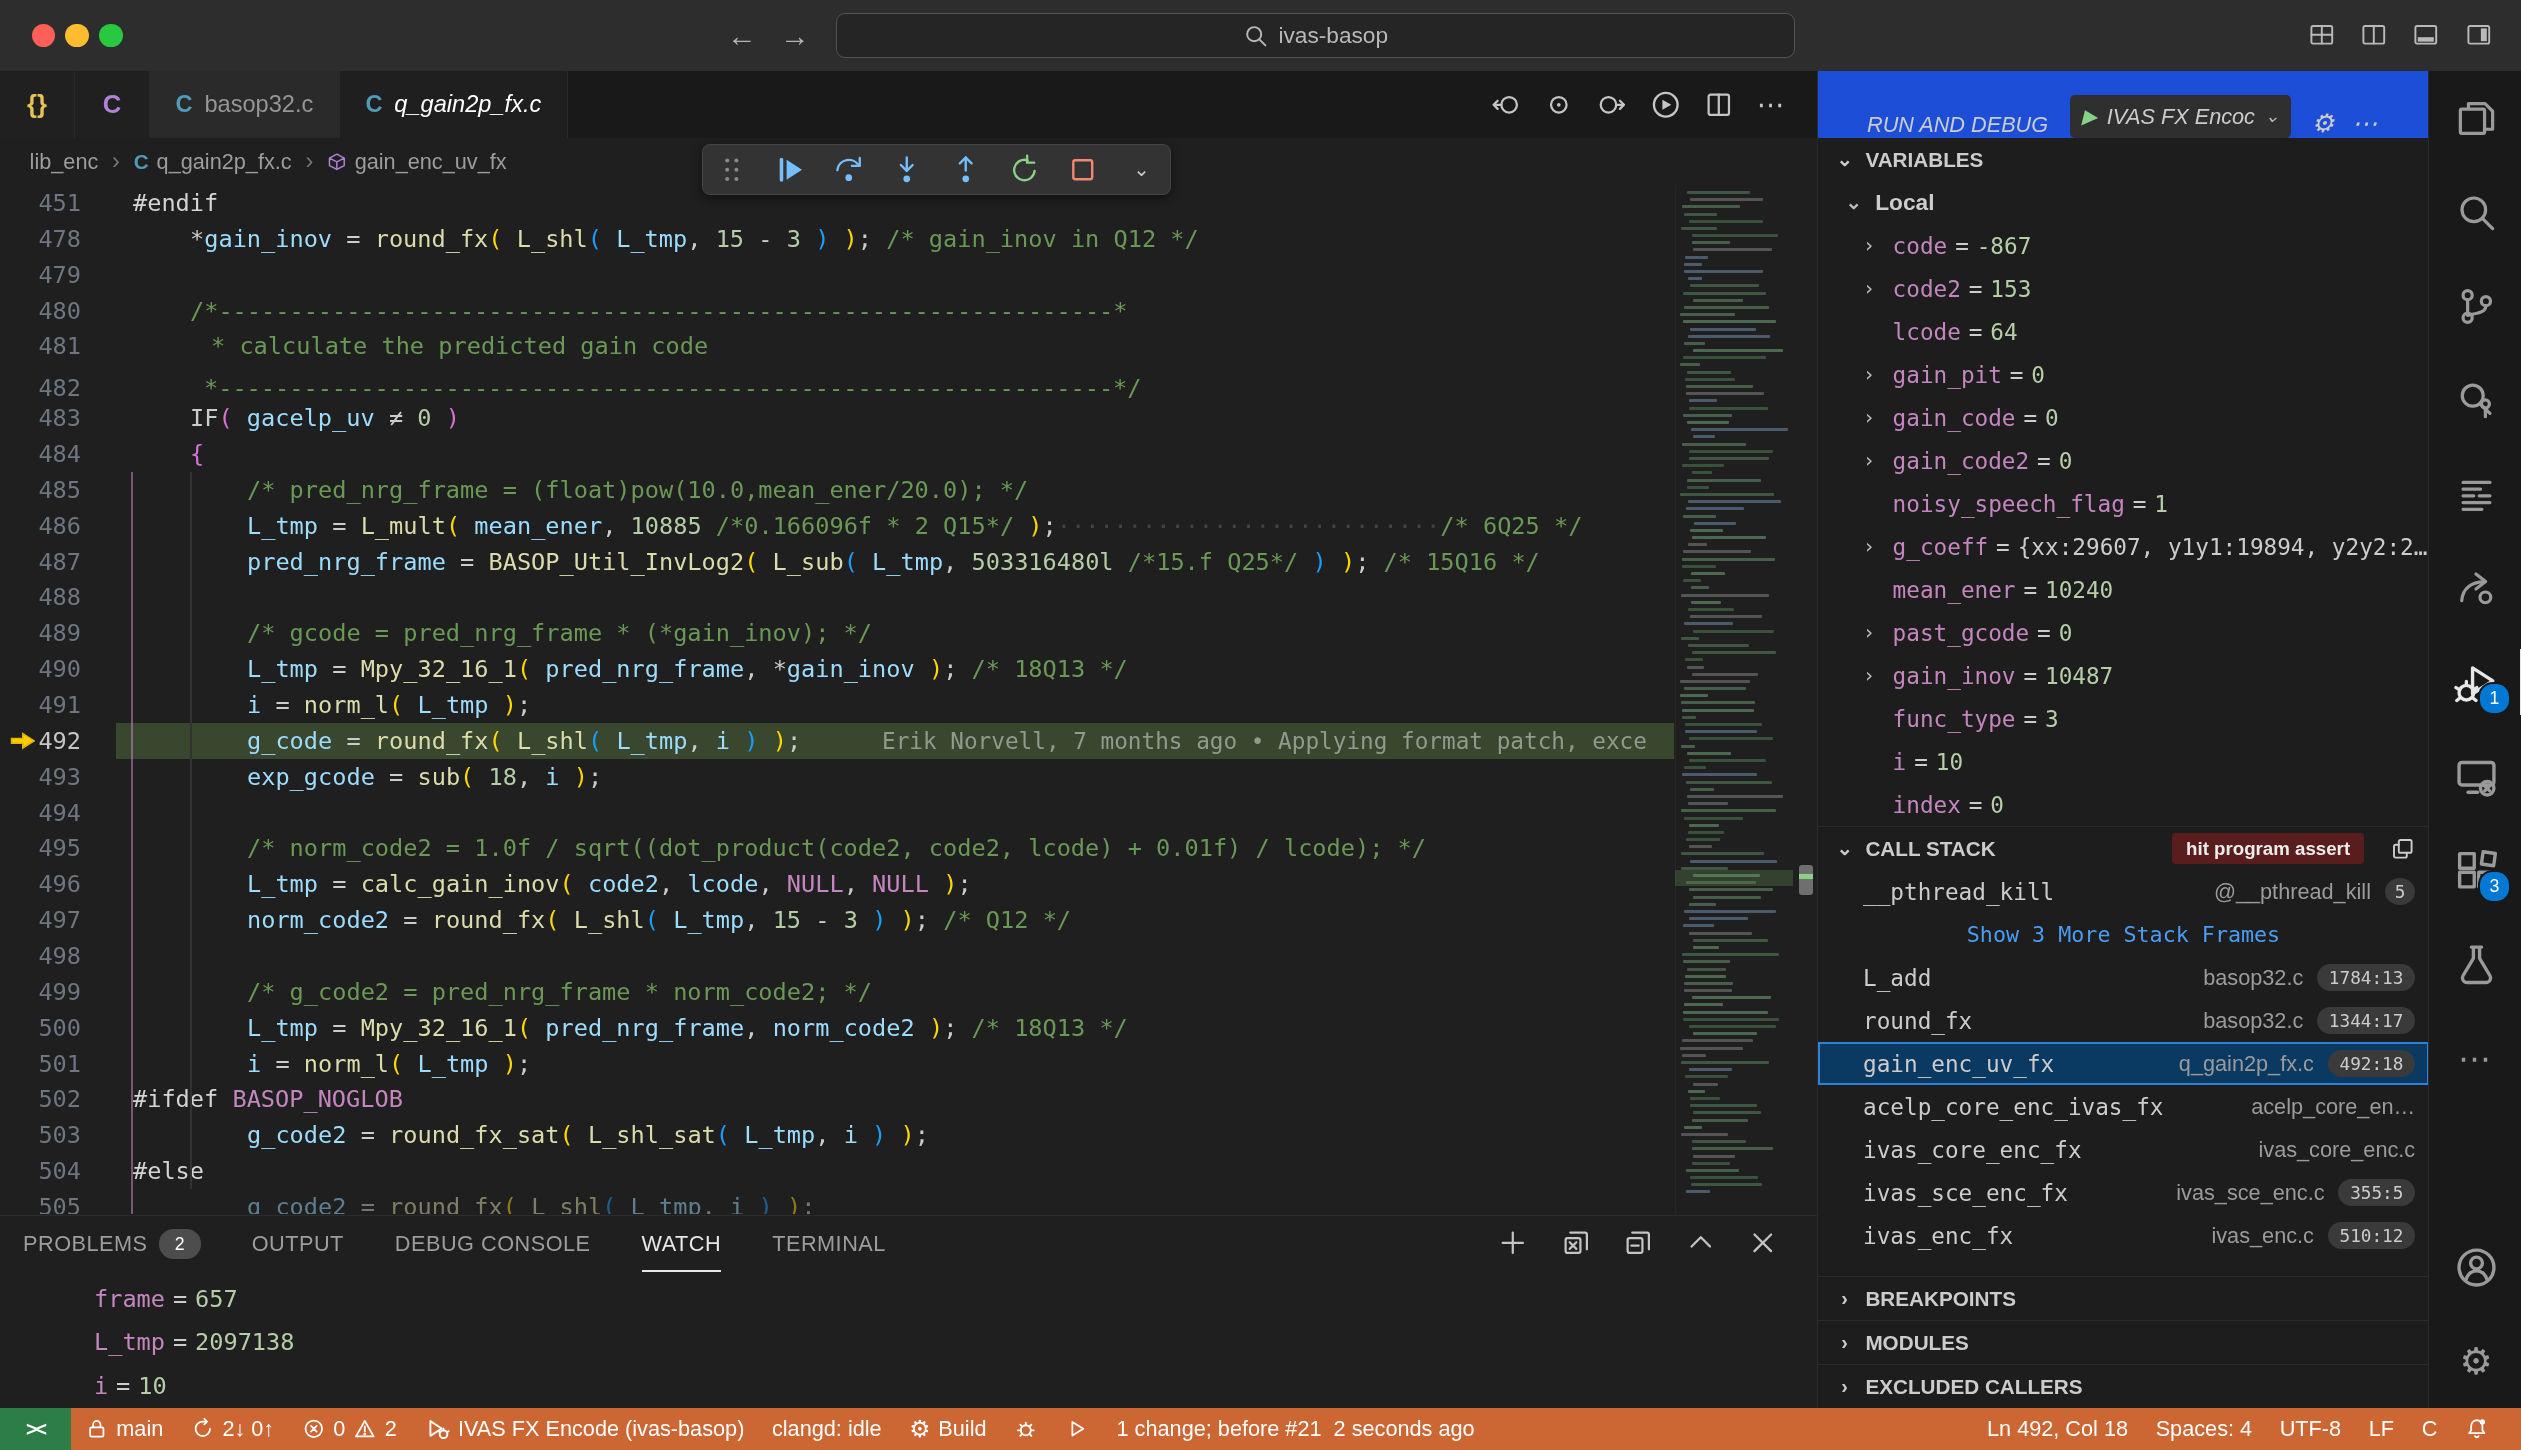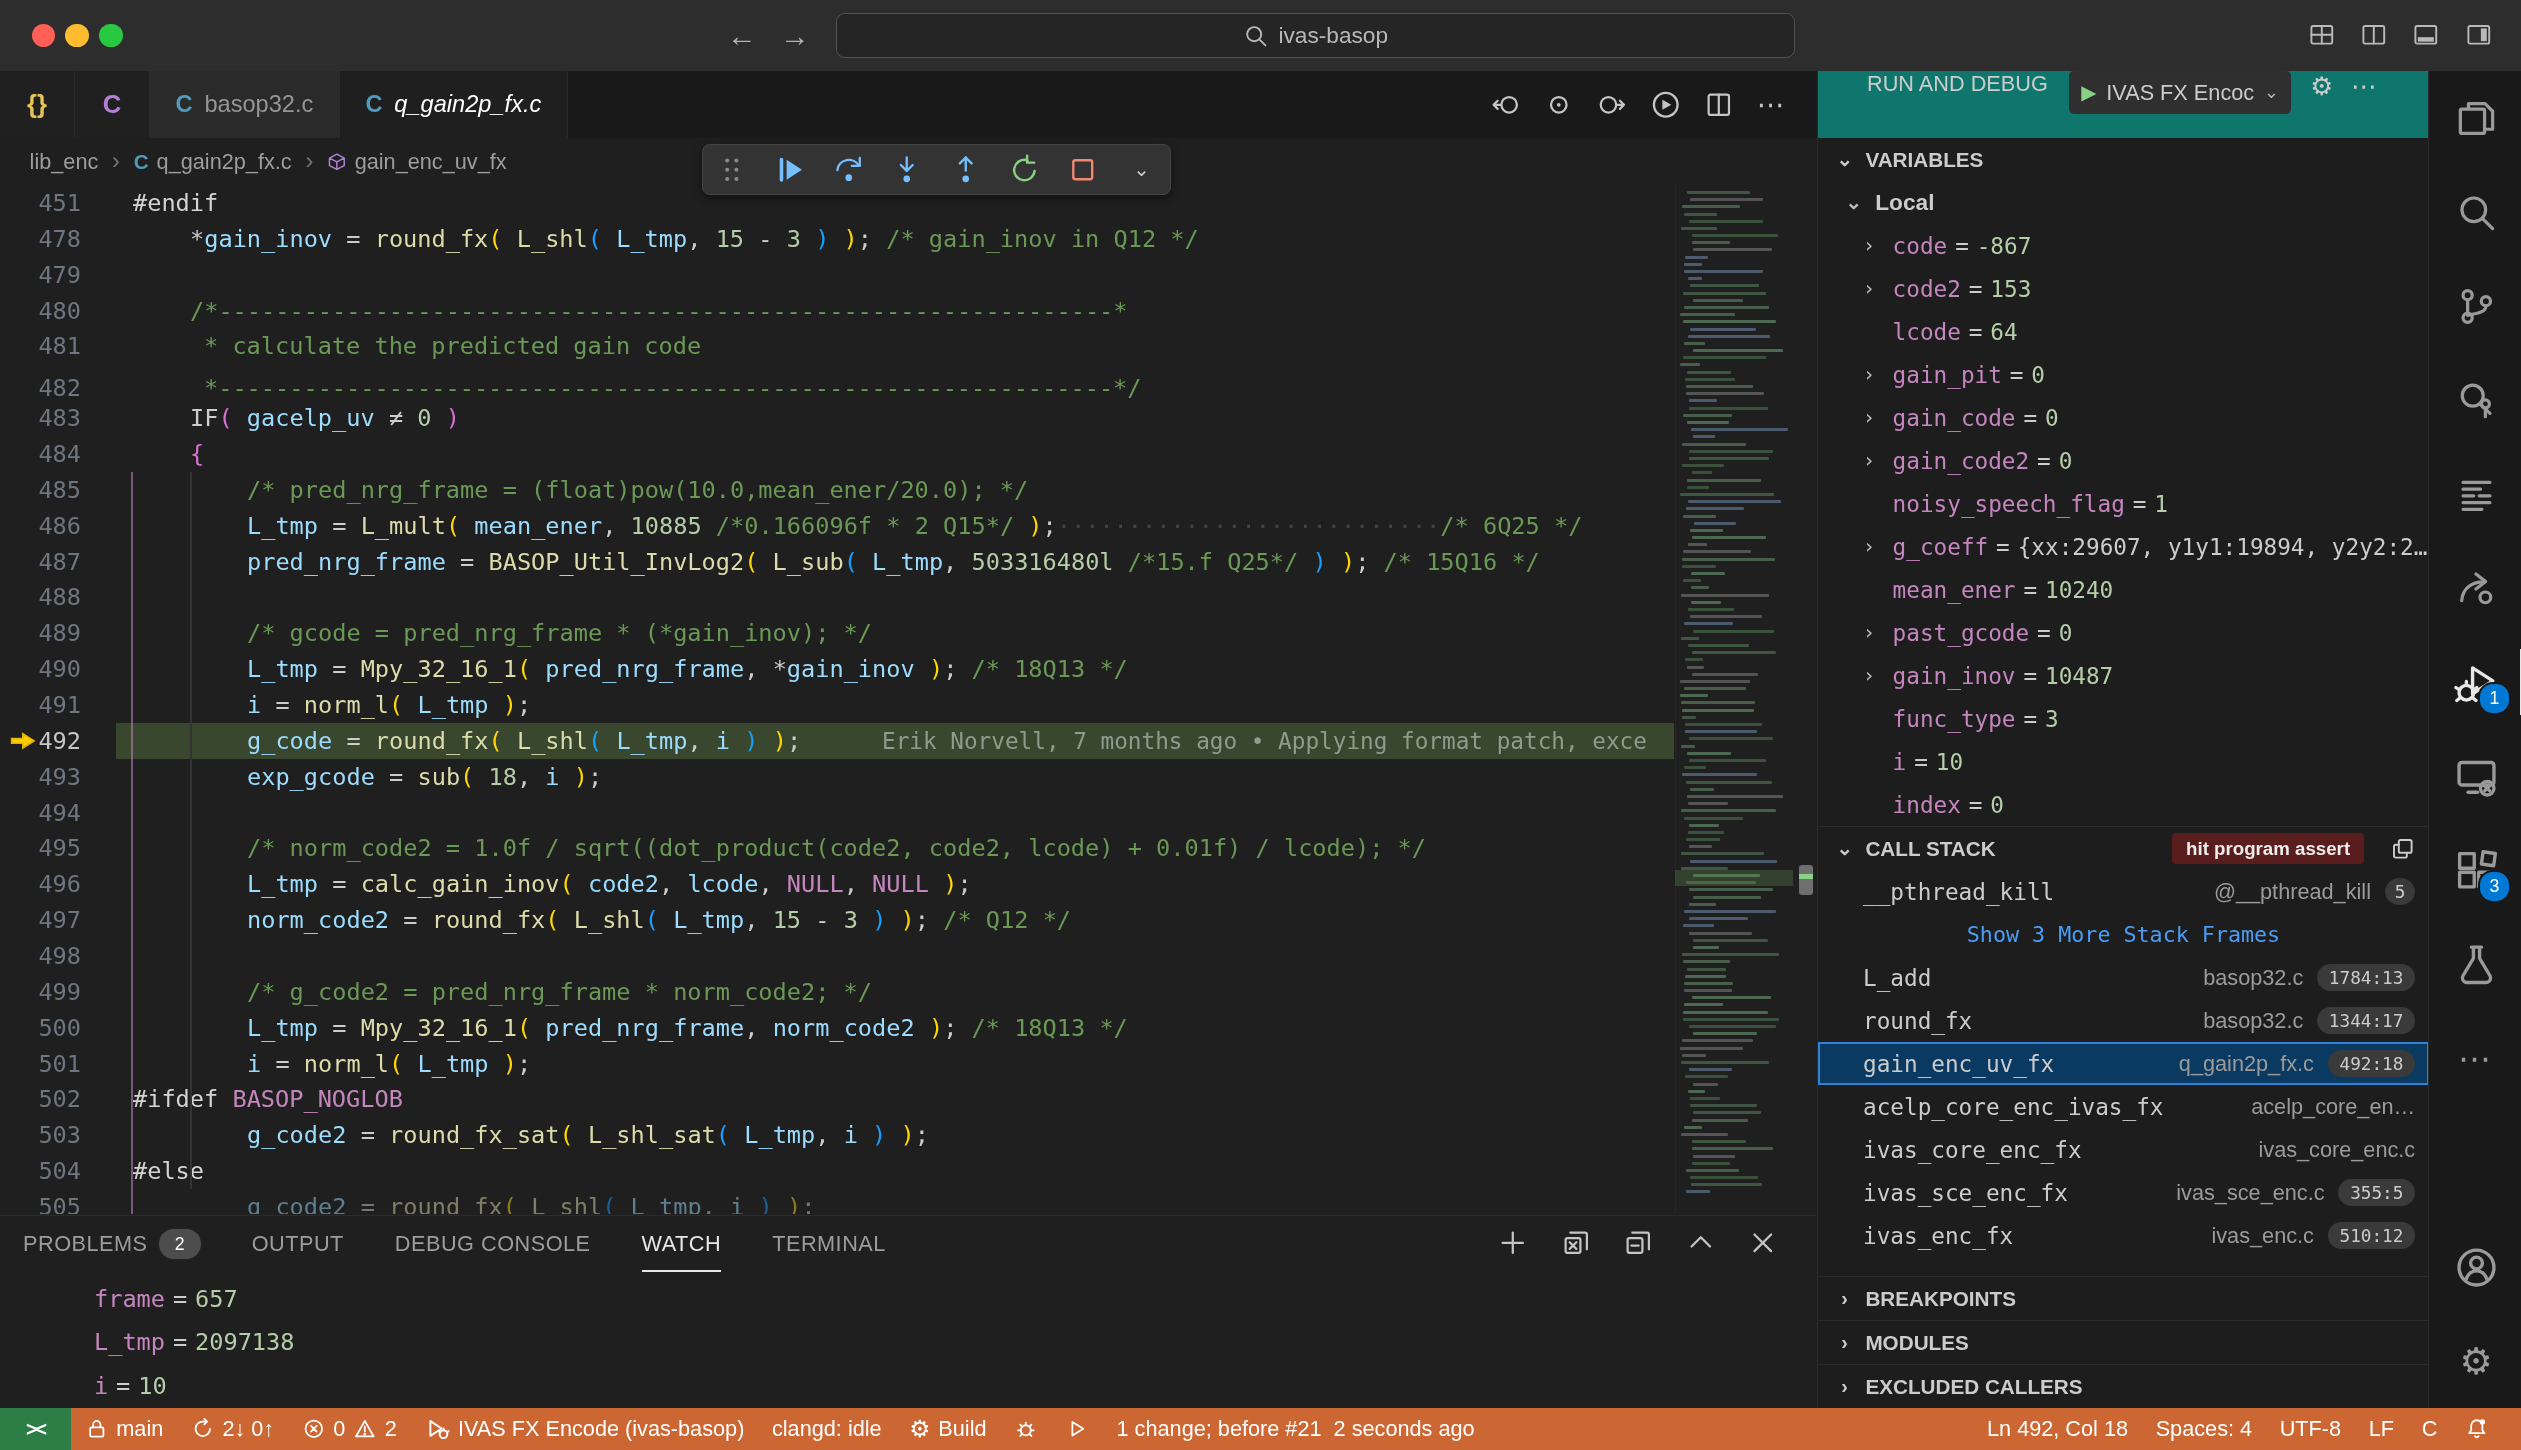--- a/index.html
+++ b/index.html
@@ -63,21 +63,21 @@
   
   #panel{position:absolute;left:0;top:1144px;width:1817px;height:193px;background:#1f1f1f;border-top:1px solid #2b2b2b;}
   #paneltabs{display:flex;align-items:center;height:56px;padding-left:23px;gap:51px;font-size:21.7px;color:#9d9d9d;letter-spacing:0.5px;}
   .ptabitem{display:flex;align-items:center;gap:11.8px;height:56px;}
   .ptabitem.active{color:#e7e7e7;box-shadow:inset 0 -2px 0 #e7e7e7;}
   .pbadge{min-width:29.6px;height:29.6px;border-radius:14.8px;background:#4d4d4d;color:#fff;font-size:17.7px;display:flex;align-items:center;justify-content:center;padding:0 5.9px;}
   #panelactions{position:absolute;right:39px;top:11.8px;display:flex;gap:33px;color:#c5c5c5;}
   .watchrow{position:absolute;left:94px;height:43px;line-height:43px;font-size:23.6px;}
 
   
-  #sbheader{height:67px;display:flex;align-items:flex-start;padding:0 23.6px 0 49px;background:#0f766e;}
+  #sbheader{height:67px;display:flex;align-items:flex-end;padding:0 23.6px 0 49px;background:#1d4ed8;font-style:italic;}
   #sbtitle{font-size:21.7px;color:#cccccc;white-space:nowrap;}
   #launchsel{margin-left:21.7px;height:43px;background:#2f2f30;border-radius:4.9px;display:flex;align-items:center;padding:0 11.8px;gap:9.9px;color:#ccc;font-size:21.7px;}
   .shead{height:43px;display:flex;align-items:center;gap:9.9px;padding-left:15.8px;font-weight:bold;font-size:20.7px;color:#cccccc;}
   .chev{color:#cccccc;font-size:19.7px;width:21.7px;text-align:center;}
   .vrow{height:43px;display:flex;align-items:center;font-size:22.7px;padding-left:45px;}
   .vrow .vchev{width:29.6px;color:#bbb;font-size:19.7px;}
   .vname{color:#c586c0;}
   .veq{color:#cccccc;margin:0 7.9px;}
   .vval{color:#b5cea8;}
   .vval.obj{color:#cccccc;}
@@ -308,21 +308,21 @@
         <div class="crow" style="top: 72px;">
           <div class="lnum mono">479</div>
           <div class="ctext mono" style="left: 133px; padding-left: 0px;"></div>
         </div>
         <div class="crow" style="top: 108px;">
           <div class="lnum mono">480</div>
           <div class="ctext mono" style="left: 133px; padding-left: 57px;"><span class="cm">/*---------------------------------------------------------------*</span></div>
         </div>
         <div class="crow" style="top: 143px;">
           <div class="lnum mono">481</div>
-          <div class="ctext mono" style="left: 133px; padding-left: 71px;"><span class="cm">* calculate the predicted gain code</span></div>
+          <div class="ctext mono" style="left: 140px; padding-left: 71px;"><span class="cm">* calculate the predicted gain code</span></div>
         </div>
         <div class="crow" style="top: 185px;">
           <div class="lnum mono">482</div>
           <div class="ctext mono" style="left: 133px; padding-left: 71px;"><span class="cm">*---------------------------------------------------------------*/</span></div>
         </div>
         <div class="crow" style="top: 215px;">
           <div class="lnum mono">483</div>
           <div class="ctext mono" style="left: 133px; padding-left: 57px;"><span class="tx">IF</span><span class="b2">( </span><span class="vr">gacelp_uv</span><span class="tx"> ≠ </span><span class="nm">0</span><span class="tx"> </span><span class="b2">)</span></div>
         </div>
         <div class="crow" style="top: 251px;">

